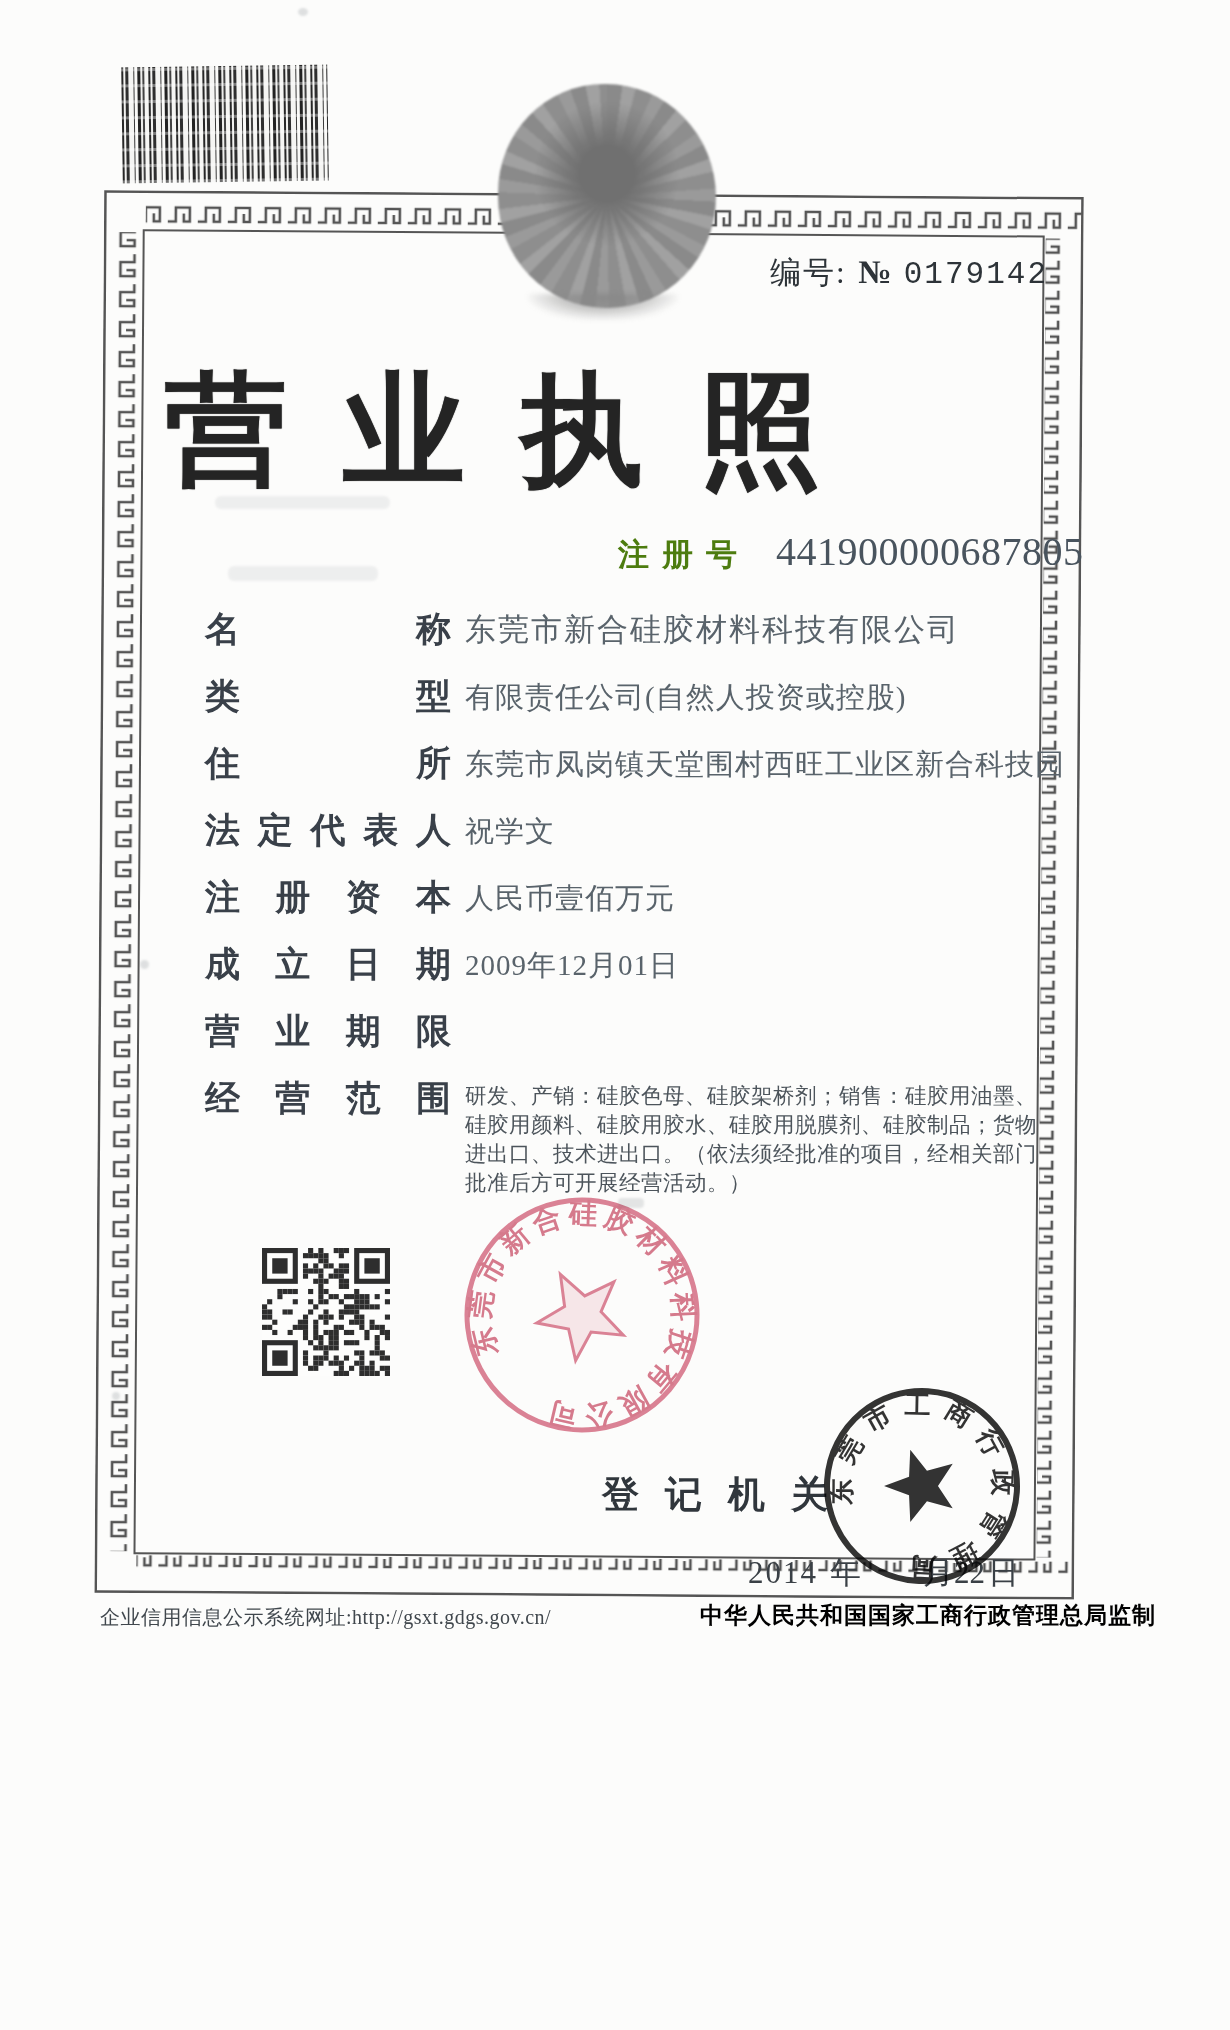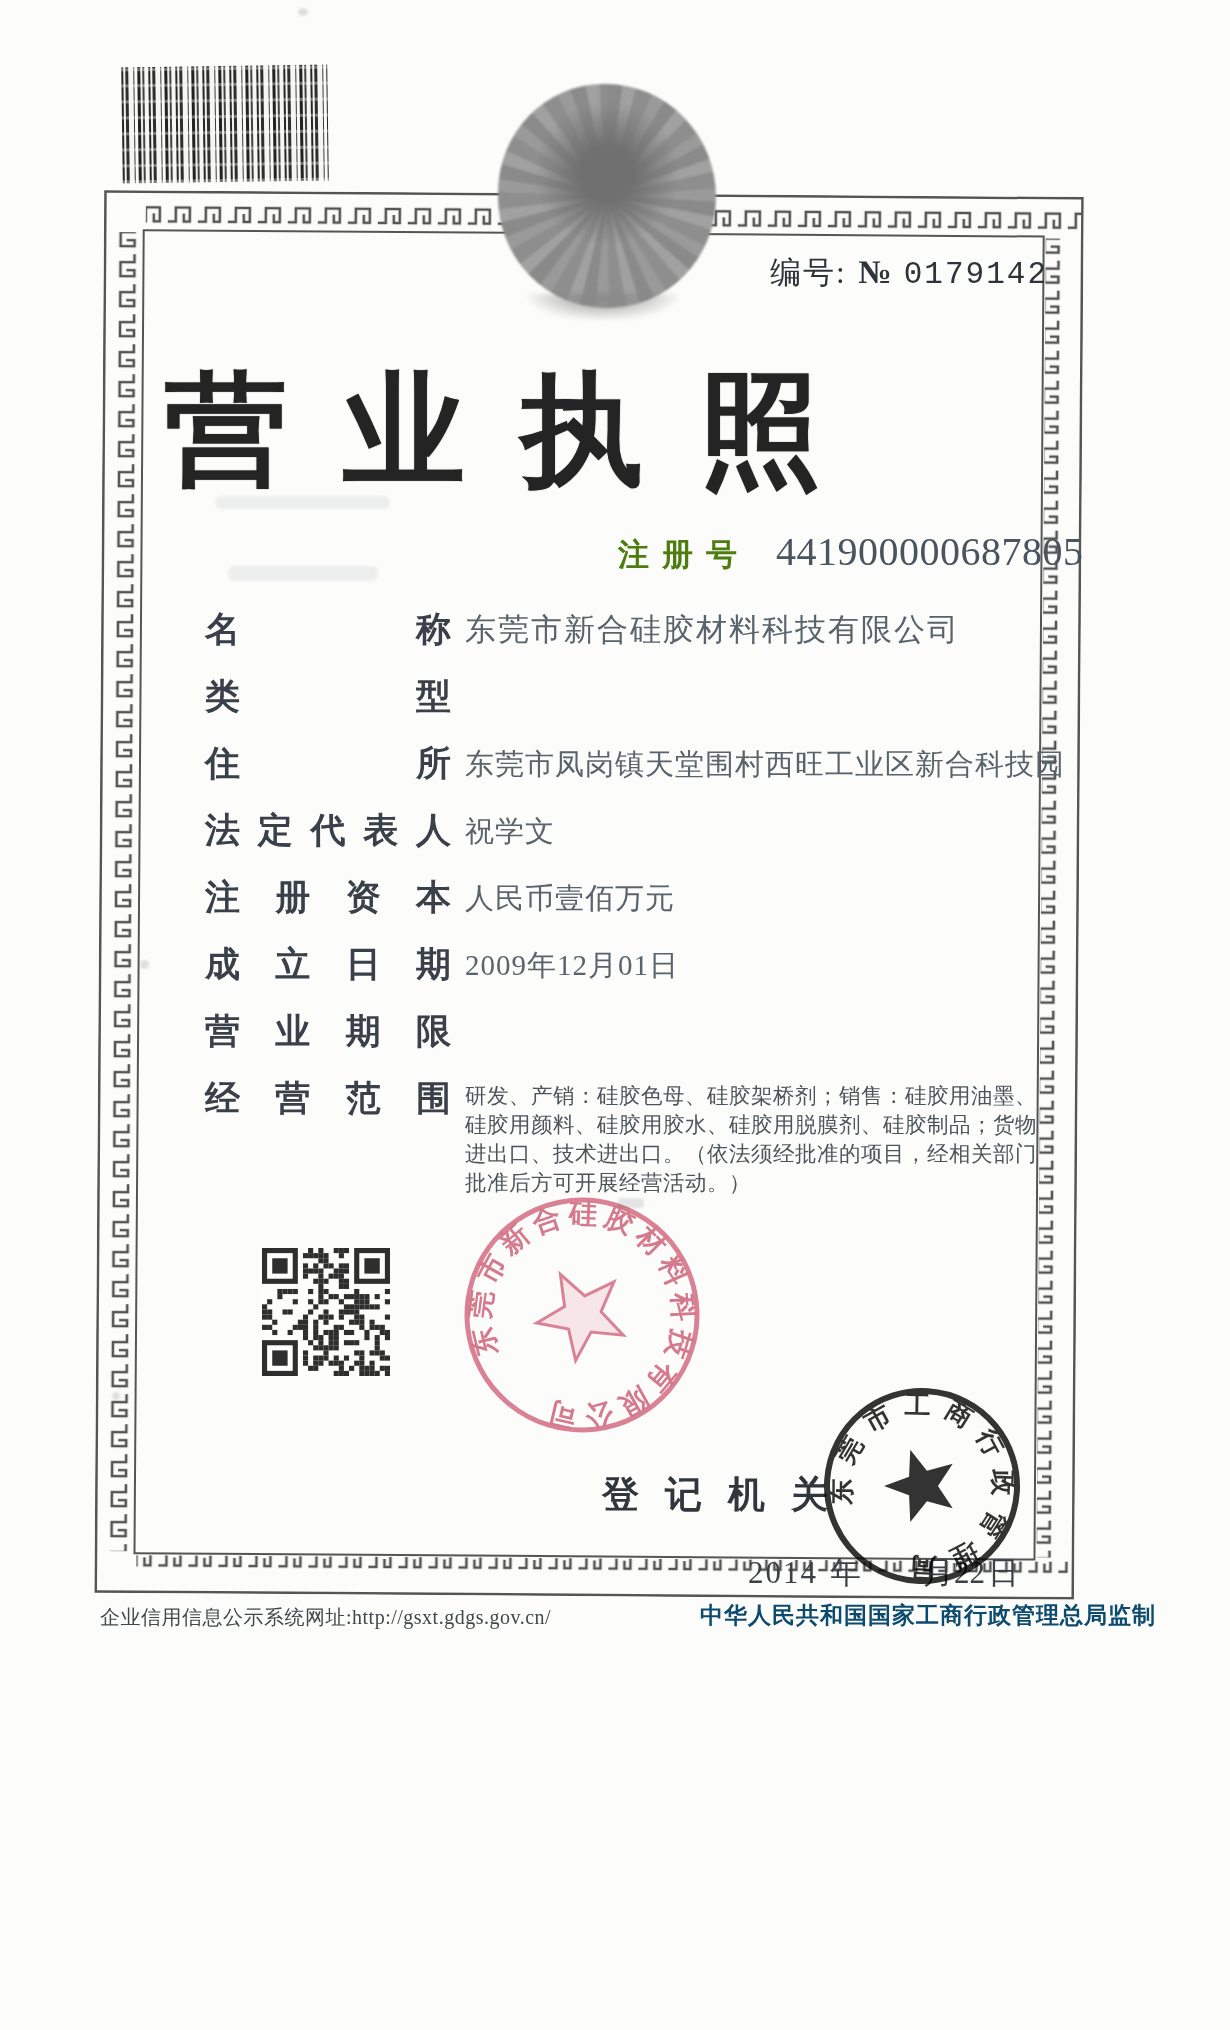--- a/index.html
+++ b/index.html
@@ -89,21 +89,21 @@
   .qr{position:absolute;left:262px;top:1248px;z-index:2;filter:blur(.4px);}
   .seal{position:absolute;mix-blend-mode:multiply;z-index:5;}
   .seal-red{left:450px;top:1183px;}
   .seal-black{left:820px;top:1384px;}
   .footer-left{
     position:absolute;left:100px;top:1604px;z-index:2;
     font-size:20px;color:#40474d;letter-spacing:.5px;
   }
   .footer-right{
     position:absolute;left:700px;top:1600px;z-index:2;
-    font-size:23px;font-weight:600;color:#0c4a6e;letter-spacing:1px;
+    font-size:23px;font-weight:600;color:#000000;letter-spacing:1px;
   }
   .art{position:absolute;background:#9aa0a4;border-radius:50%;opacity:.3;filter:blur(1.2px);z-index:0;}
 </style>
 </head>
 <body>
 
 <div class="page">
 
   <div class="barcode"></div>
   <div class="emblem"></div>
@@ -145,20 +145,21 @@
           <i>称</i>
         </span>
       <span class="f-value">东莞市新合硅胶材料科技有限公司</span>
     </div>
 
     <div class="field-row">
       <span class="f-label">
           <i>类</i>
           <i>型</i>
         </span>
+      <span class="f-value">有限责任公司(自然人投资或控股)</span>
     </div>
 
     <div class="field-row">
       <span class="f-label">
           <i>住</i>
           <i>所</i>
         </span>
       <span class="f-value">东莞市凤岗镇天堂围村西旺工业区新合科技园</span>
     </div>
 

